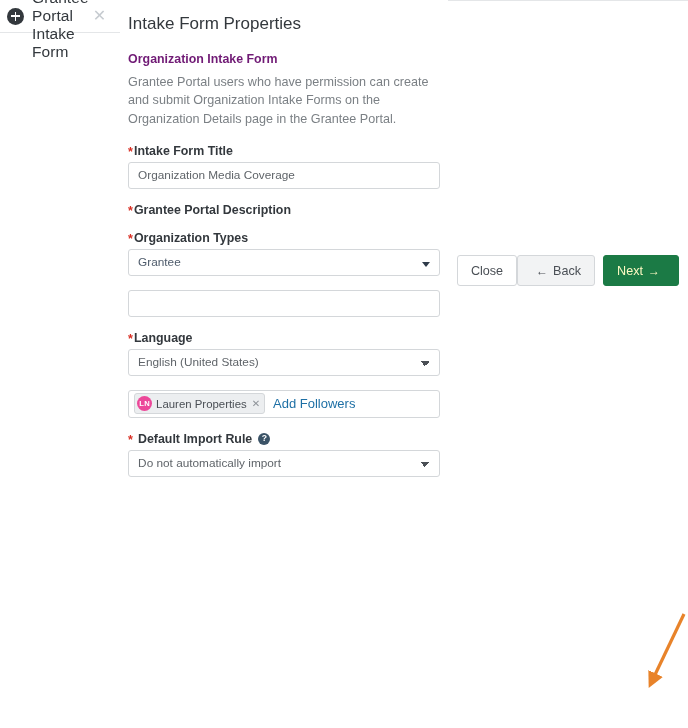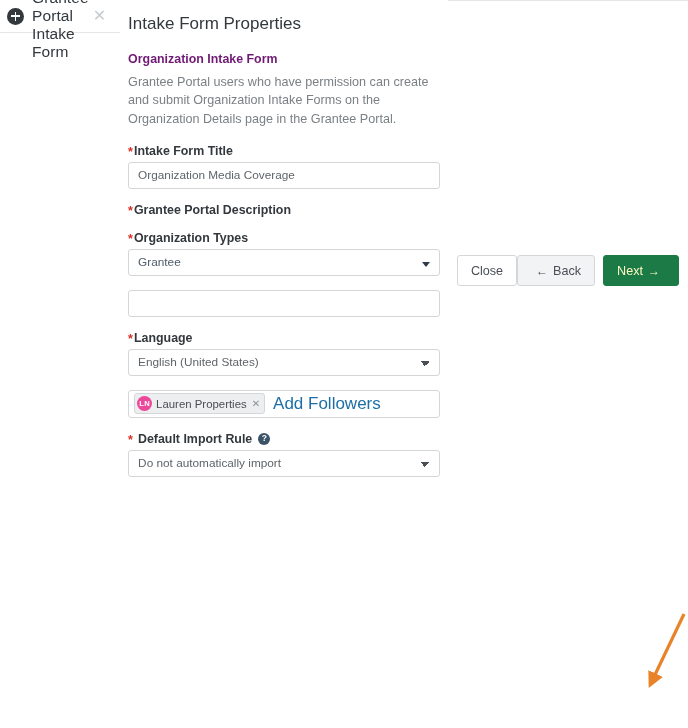--- a/index.html
+++ b/index.html
@@ -202,21 +202,21 @@
     color: #4a4f55;
   }
   .chip-remove {
     font-size: 10px;
     color: #8d9298;
     margin-left: 5px;
     cursor: pointer;
     line-height: 1;
   }
   .link-add {
-    font-size: 17px;
+    font-size: 13px;
     color: #1d6fa5;
     cursor: pointer;
   }
 
   
   .help-badge {
     width: 12px; height: 12px;
     border-radius: 50%;
     background: #3b5367;
     color: #ffffff;

